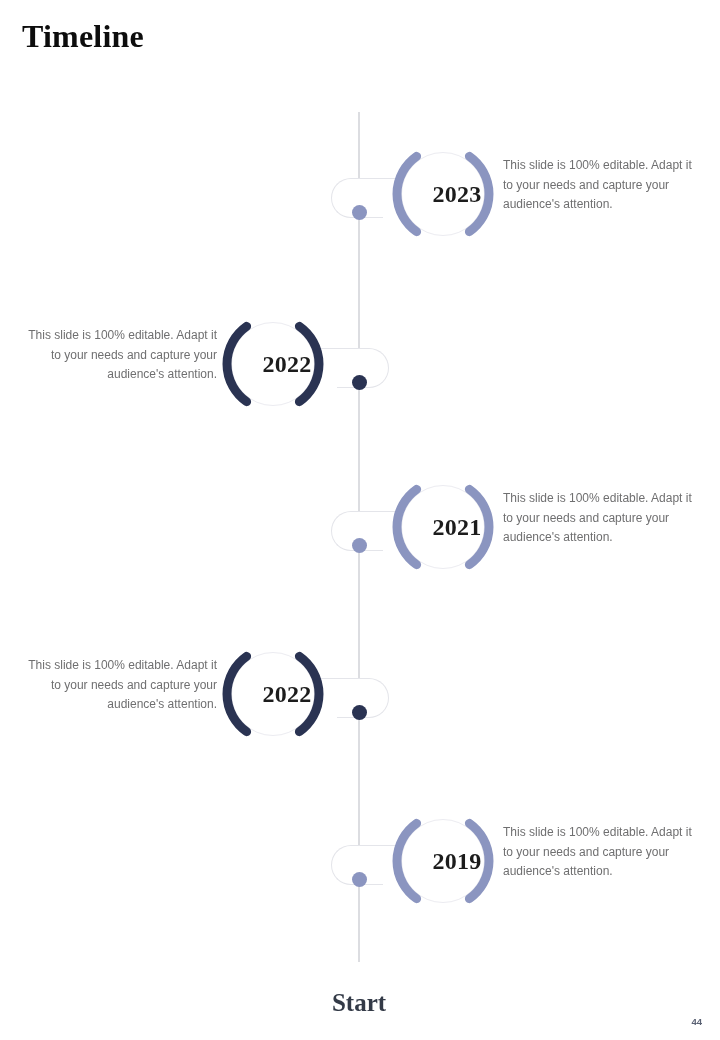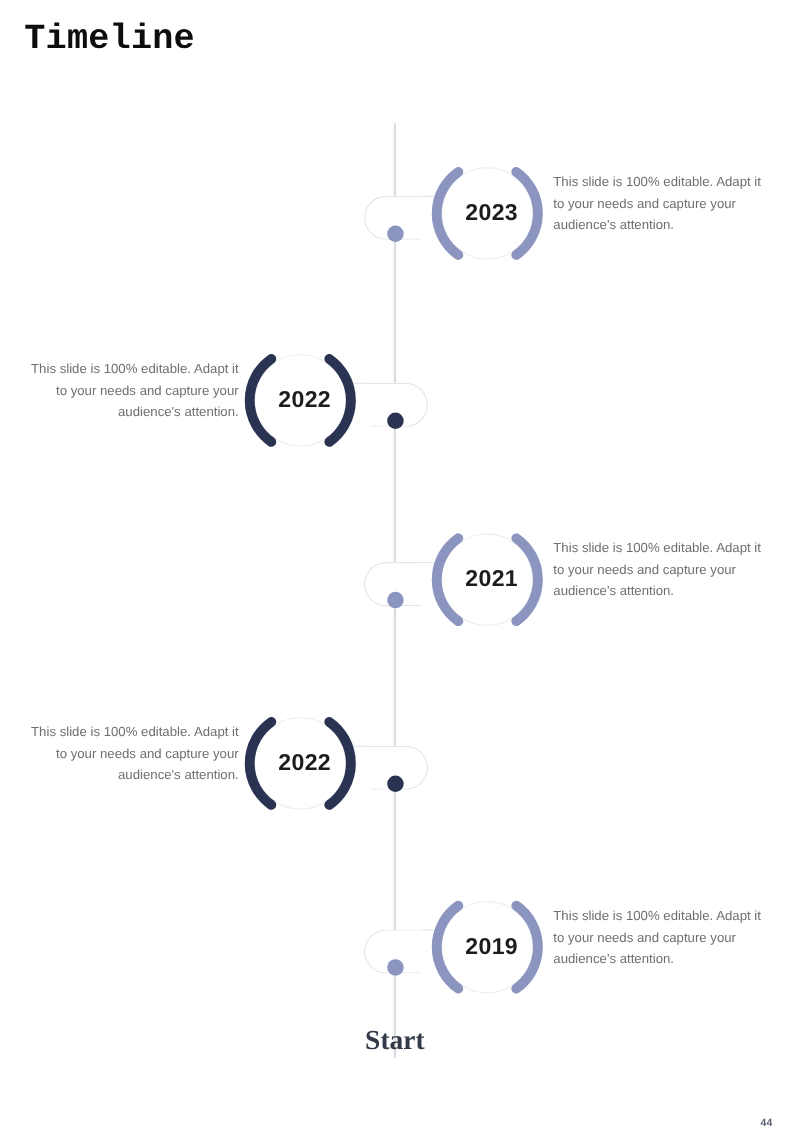--- a/index.html
+++ b/index.html
@@ -17,21 +17,21 @@
     width: 720px;
     height: 1040px;
     background: #ffffff;
   }
 
   
   .slide-title {
     position: absolute;
     left: 22px;
     top: 16px;
-    font-family: Liberation Mono, monospace;
+    font-family: Liberation Serif, serif;
     font-weight: bold;
     font-size: 32px;
     line-height: 40px;
     color: #0d0d0d;
     letter-spacing: 0.2px;
   }
 
   
   .spine {
     position: absolute;
@@ -47,21 +47,21 @@
     position: absolute;
     font-family: "Liberation Serif", serif;
     font-weight: bold;
     font-size: 25px;
     line-height: 30px;
     color: #333a47;
     text-align: center;
     width: 160px;
   }
   .cap-end   { left: 279px; top: 74px; }
-  .cap-start { left: 279px; top: 932px; }
+  .cap-start { left: 279px; top: 988px; }
 
   
   .node {
     position: absolute;
     left: 0;
     width: 720px;
     height: 120px;
   }
 
   
@@ -130,30 +130,30 @@
   .circle-arcs {
     position: absolute;
     left: 0;
     top: 0;
     width: 120px;
     height: 120px;
   }
 
   .year-label {
     position: absolute;
-    left: 4px;
+    left: 14px;
     top: 0;
     width: 120px;
     height: 120px;
     display: flex;
     align-items: center;
     justify-content: center;
-    font-family: Liberation Sans, sans-serif;
-    font-weight: bold;
-    font-size: 21px;
+    font-family: Liberation Serif, serif;
+    font-weight: bold;
+    font-size: 24px;
     color: #1c1c1c;
     letter-spacing: 0.3px;
   }
 
   
   .desc {
     position: absolute;
     top: 22px;
     width: 190px;
     font-family: "Liberation Sans", sans-serif;

